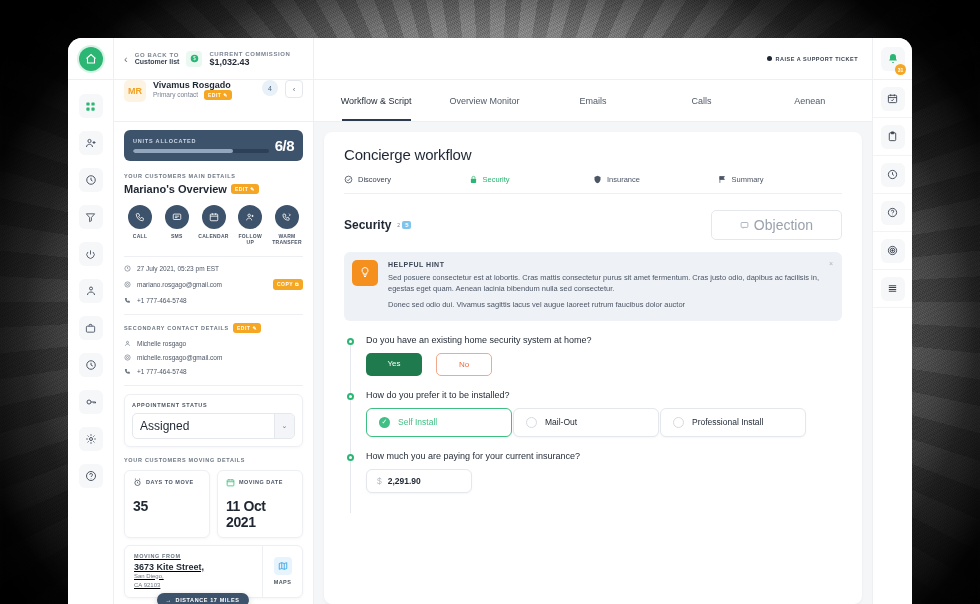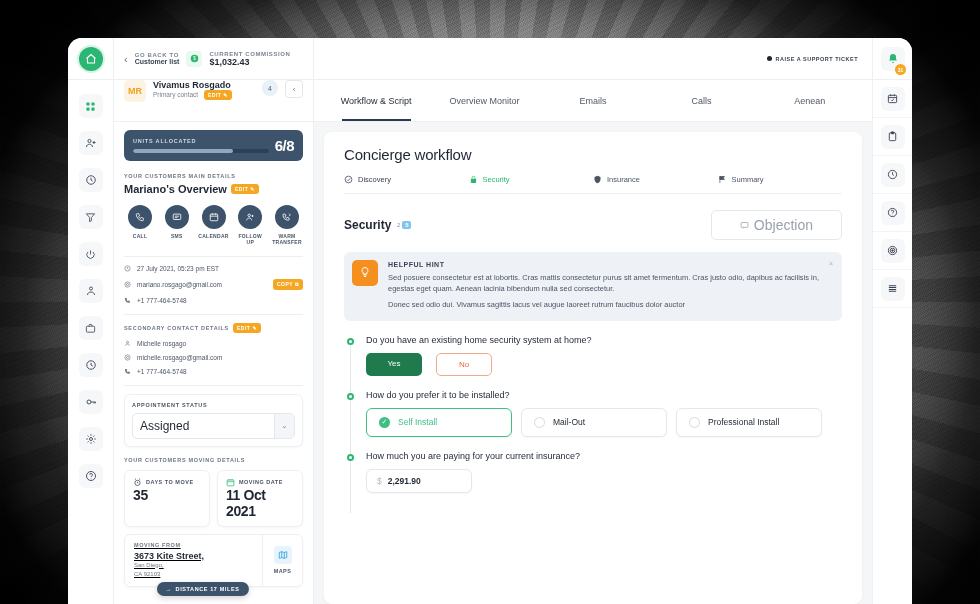--- a/index.html
+++ b/index.html
@@ -142,21 +142,21 @@
   .appt-card { margin-top:8px; border:1px solid #edeff2; border-radius:6px; padding:7px; box-shadow:0 1px 3px rgba(0,0,0,.04);}
   .appt-label { font-size:5.5px; font-weight:700; letter-spacing:.7px; color:#4c5565;}
   .appt-sel { margin-top:5px; display:flex; align-items:center; border:1px solid #e4e7ec; border-radius:5px; overflow:hidden;}
   .appt-val { flex:1; padding:5px 7px; font-size:12px; color:#1f2733;}
   .appt-caret { width:20px; align-self:stretch; background:#f3f5f8; border-left:1px solid #e4e7ec;
     display:flex; align-items:center; justify-content:center; font-size:7px; color:#6c7683; cursor:pointer;}
 
   .two-cards { margin-top:7px; display:flex; gap:7px;}
   .mini-card { flex:1; border:1px solid #edeff2; border-radius:6px; padding:7px 8px; box-shadow:0 1px 3px rgba(0,0,0,.04);}
   .mini-head { display:flex; align-items:center; gap:4px; font-size:5.5px; font-weight:700; letter-spacing:.5px; color:#4c5565;}
-  .mini-val { font-size:14px; font-weight:700; color:#1f2733; letter-spacing:-.4px;}
+  .mini-val { margin-top:11px; font-size:14px; font-weight:700; color:#1f2733; letter-spacing:-.4px;}
 
   .move-card { margin-top:7px; border:1px solid #edeff2; border-radius:6px; display:flex; position:relative; box-shadow:0 1px 3px rgba(0,0,0,.04);}
   .move-main { flex:1; padding:7px 9px;text-decoration:underline;}
   .move-kick { font-size:5.5px; font-weight:700; letter-spacing:.6px; color:#6c7683;}
   .move-addr { margin-top:3px; font-size:9px; font-weight:700; color:#1f2733;}
   .move-sub { font-size:6px; color:#6c7683; line-height:1.5;}
   .maps-col { width:40px; border-left:1px solid #edeff2; display:flex; flex-direction:column; align-items:center; justify-content:center; gap:4px;}
   .maps-icon { width:18px;height:18px;border-radius:4px;background:#e8f4fd;color:#2f9fe0;display:flex;align-items:center;justify-content:center;}
   .maps-text { font-size:5.5px; font-weight:700; letter-spacing:.4px; color:#4c5565;}
   .distance-pill {
@@ -675,21 +675,21 @@
             <div class="q-text">Do you have an existing home security system at home?</div>
             <div class="q-opts">
               <div class="btn-yes">Yes</div>
               <div class="btn-no">No</div>
             </div>
           </div>
 
           <div class="q">
             <div class="q-dot"></div>
             <div class="q-text">How do you prefer it to be installed?</div>
-            <div class="q-opts" style="gap:9px">
+            <div class="q-opts" style="gap:1px">
               <div class="opt sel">
                 <span class="radio on">✓</span>
                 <span>Self Install</span>
               </div>
               <div class="opt">
                 <span class="radio"></span>
                 <span>Mail-Out</span>
               </div>
               <div class="opt">
                 <span class="radio"></span>

